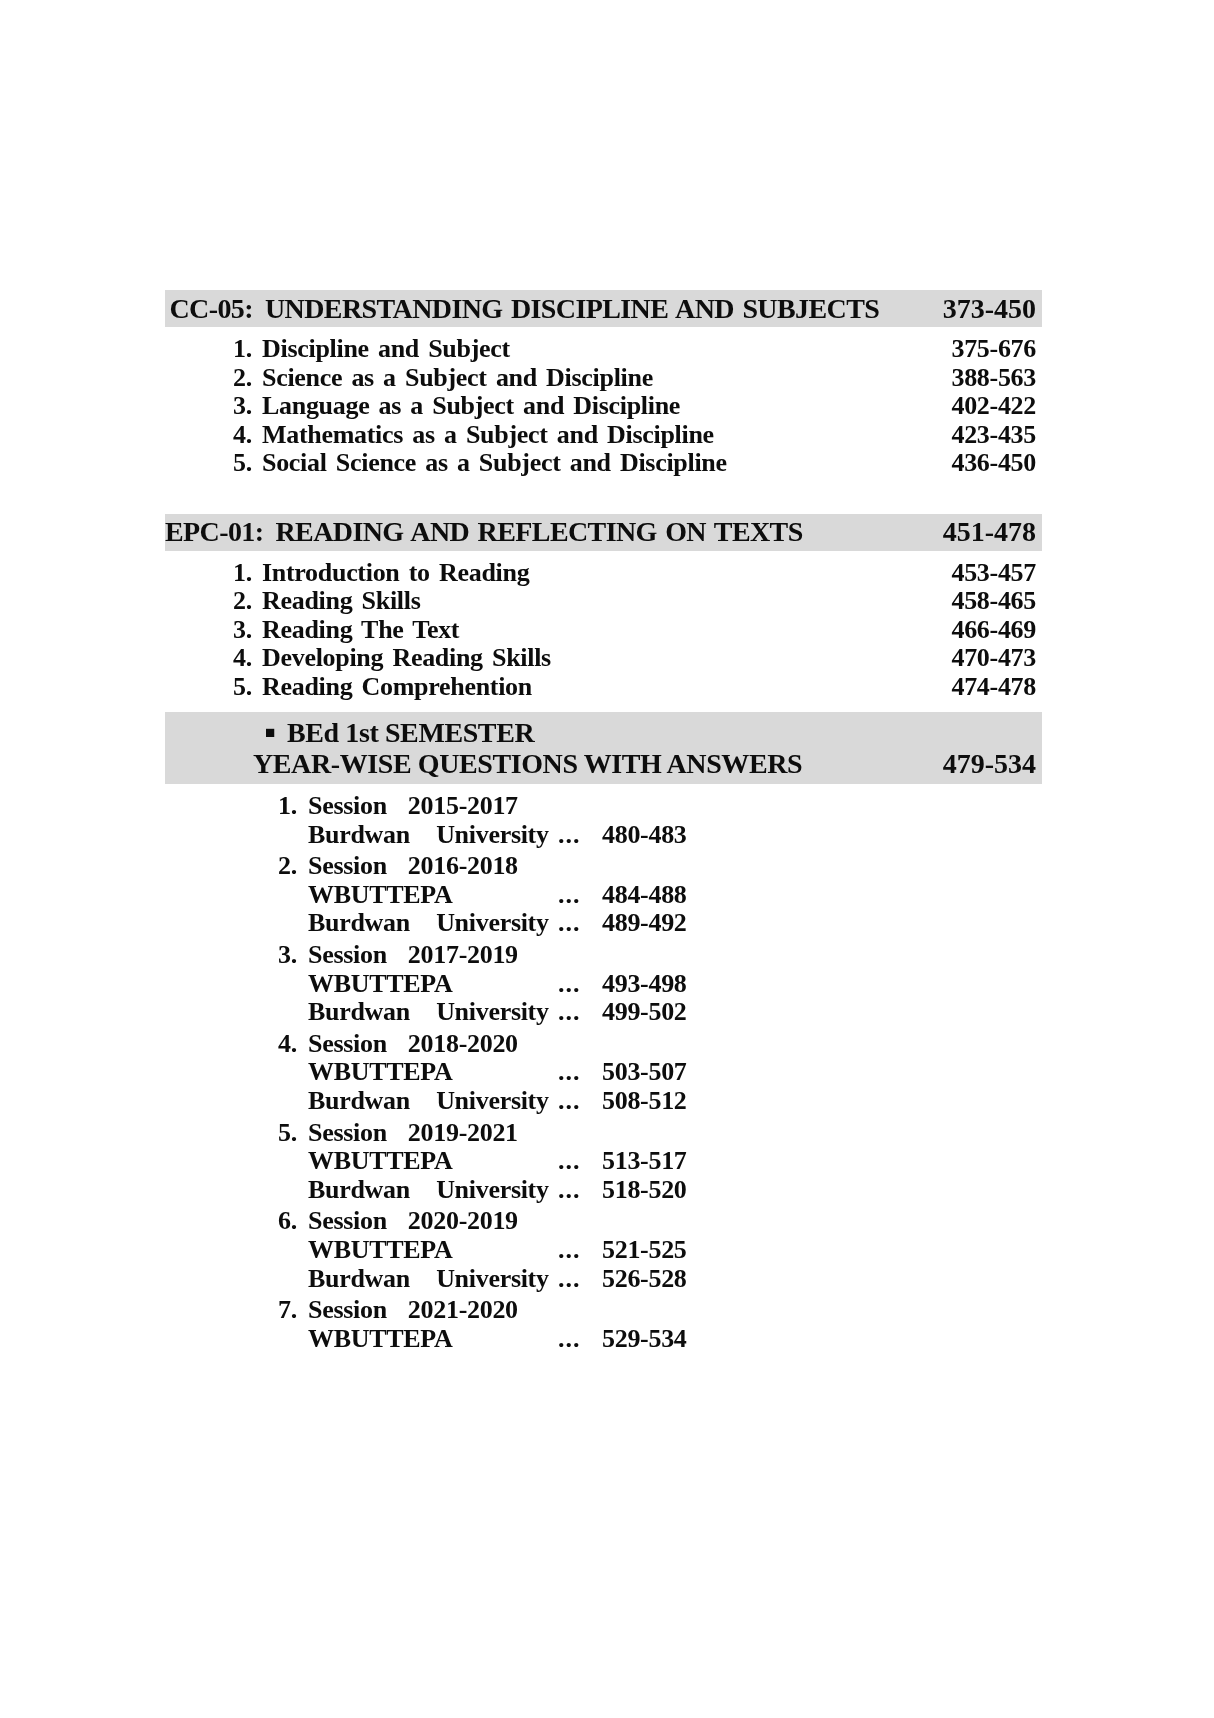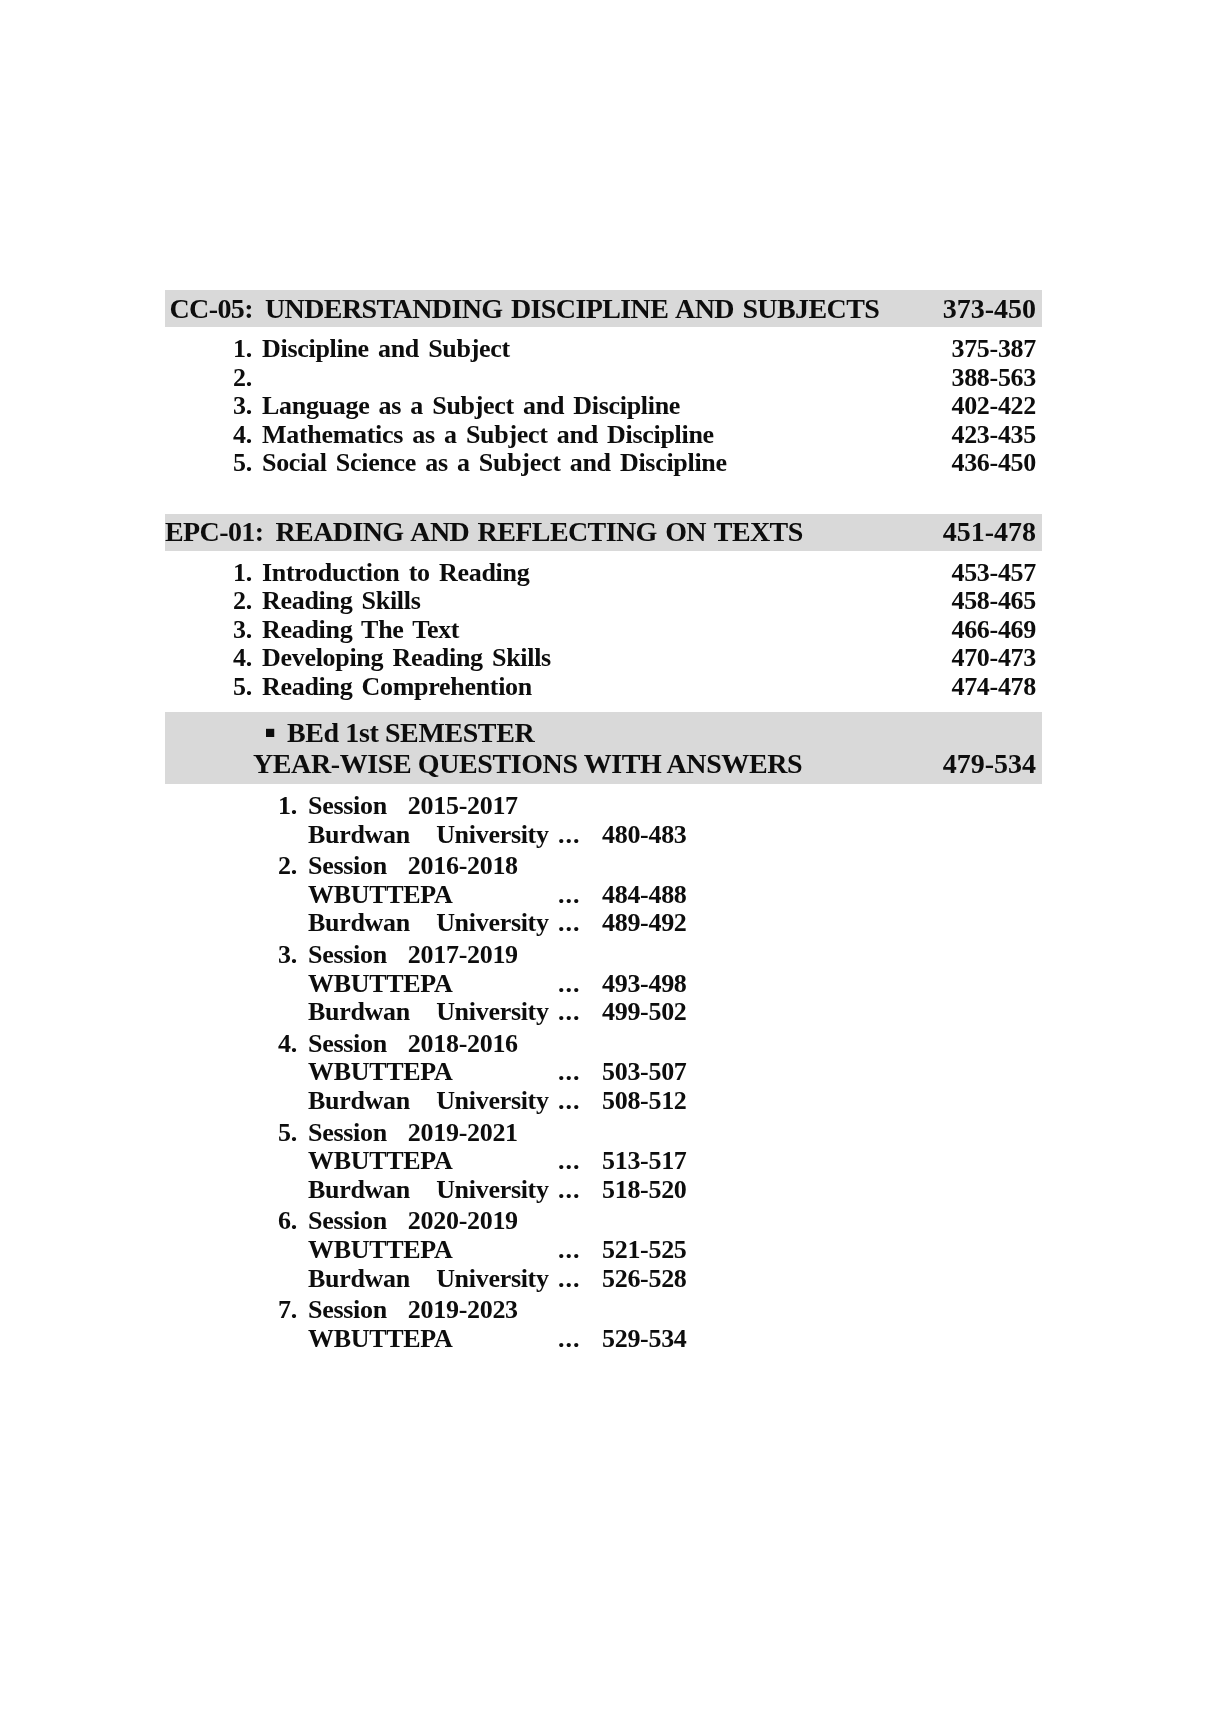--- a/index.html
+++ b/index.html
@@ -82,24 +82,25 @@
     <section class="toc-section sec1">
       <header class="bar">
         <span class="bar-code">CC-05:</span>
         <span class="bar-title">UNDERSTANDING DISCIPLINE AND SUBJECTS</span>
         <span class="bar-pages">373-450</span>
       </header>
       <div class="items">
           <div class="toc-row">
             <span class="toc-num">1.</span>
             <span class="toc-title">Discipline and Subject</span>
-            <span class="toc-pages">375-387</span>
+            <span class="toc-pages">375-676</span>
           </div>
           <div class="toc-row">
             <span class="toc-num">2.</span>
+            <span class="toc-title">Science as a Subject and Discipline</span>
             <span class="toc-pages">388-563</span>
           </div>
           <div class="toc-row">
             <span class="toc-num">3.</span>
             <span class="toc-title">Language as a Subject and Discipline</span>
             <span class="toc-pages">402-422</span>
           </div>
           <div class="toc-row">
             <span class="toc-num">4.</span>
             <span class="toc-title">Mathematics as a Subject and Discipline</span>
@@ -203,21 +204,21 @@
             <div class="entry">
               <span class="entry-org">Burdwan University</span>
               <span class="entry-dots">...</span>
               <span class="entry-pages">499-502</span>
             </div>
           </div>
           <div class="session-group">
             <div class="session-head">
               <span class="session-num">4.</span>
               <span class="session-label">Session</span>
-              <span class="session-years">2018-2016</span>
+              <span class="session-years">2018-2020</span>
             </div>
             <div class="entry">
               <span class="entry-org">WBUTTEPA</span>
               <span class="entry-dots">...</span>
               <span class="entry-pages">503-507</span>
             </div>
             <div class="entry">
               <span class="entry-org">Burdwan University</span>
               <span class="entry-dots">...</span>
               <span class="entry-pages">508-512</span>
@@ -254,21 +255,21 @@
             <div class="entry">
               <span class="entry-org">Burdwan University</span>
               <span class="entry-dots">...</span>
               <span class="entry-pages">526-528</span>
             </div>
           </div>
           <div class="session-group">
             <div class="session-head">
               <span class="session-num">7.</span>
               <span class="session-label">Session</span>
-              <span class="session-years">2019-2023</span>
+              <span class="session-years">2021-2020</span>
             </div>
             <div class="entry">
               <span class="entry-org">WBUTTEPA</span>
               <span class="entry-dots">...</span>
               <span class="entry-pages">529-534</span>
             </div>
           </div>
         </div>
     </section>
 

